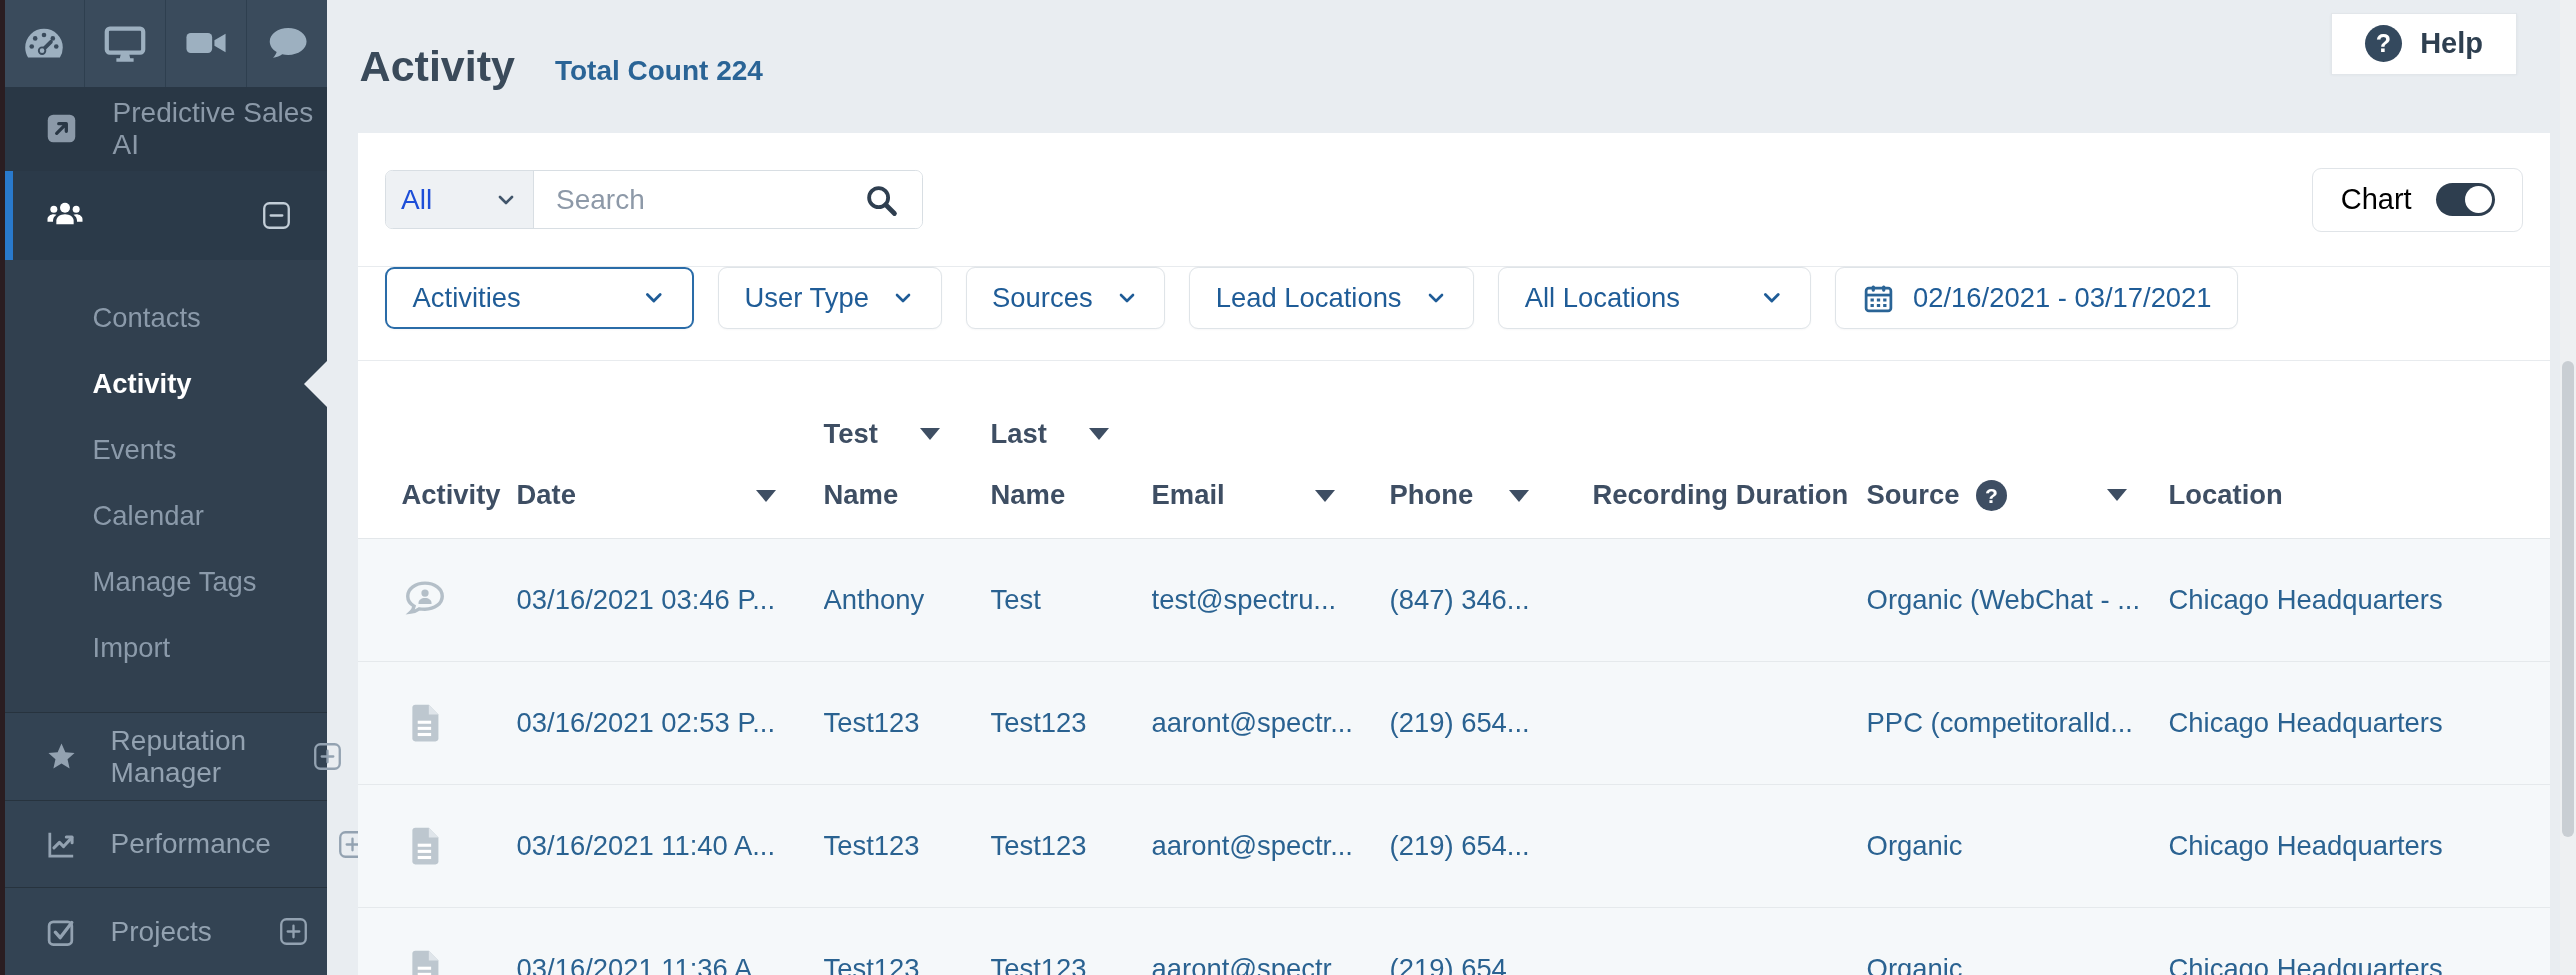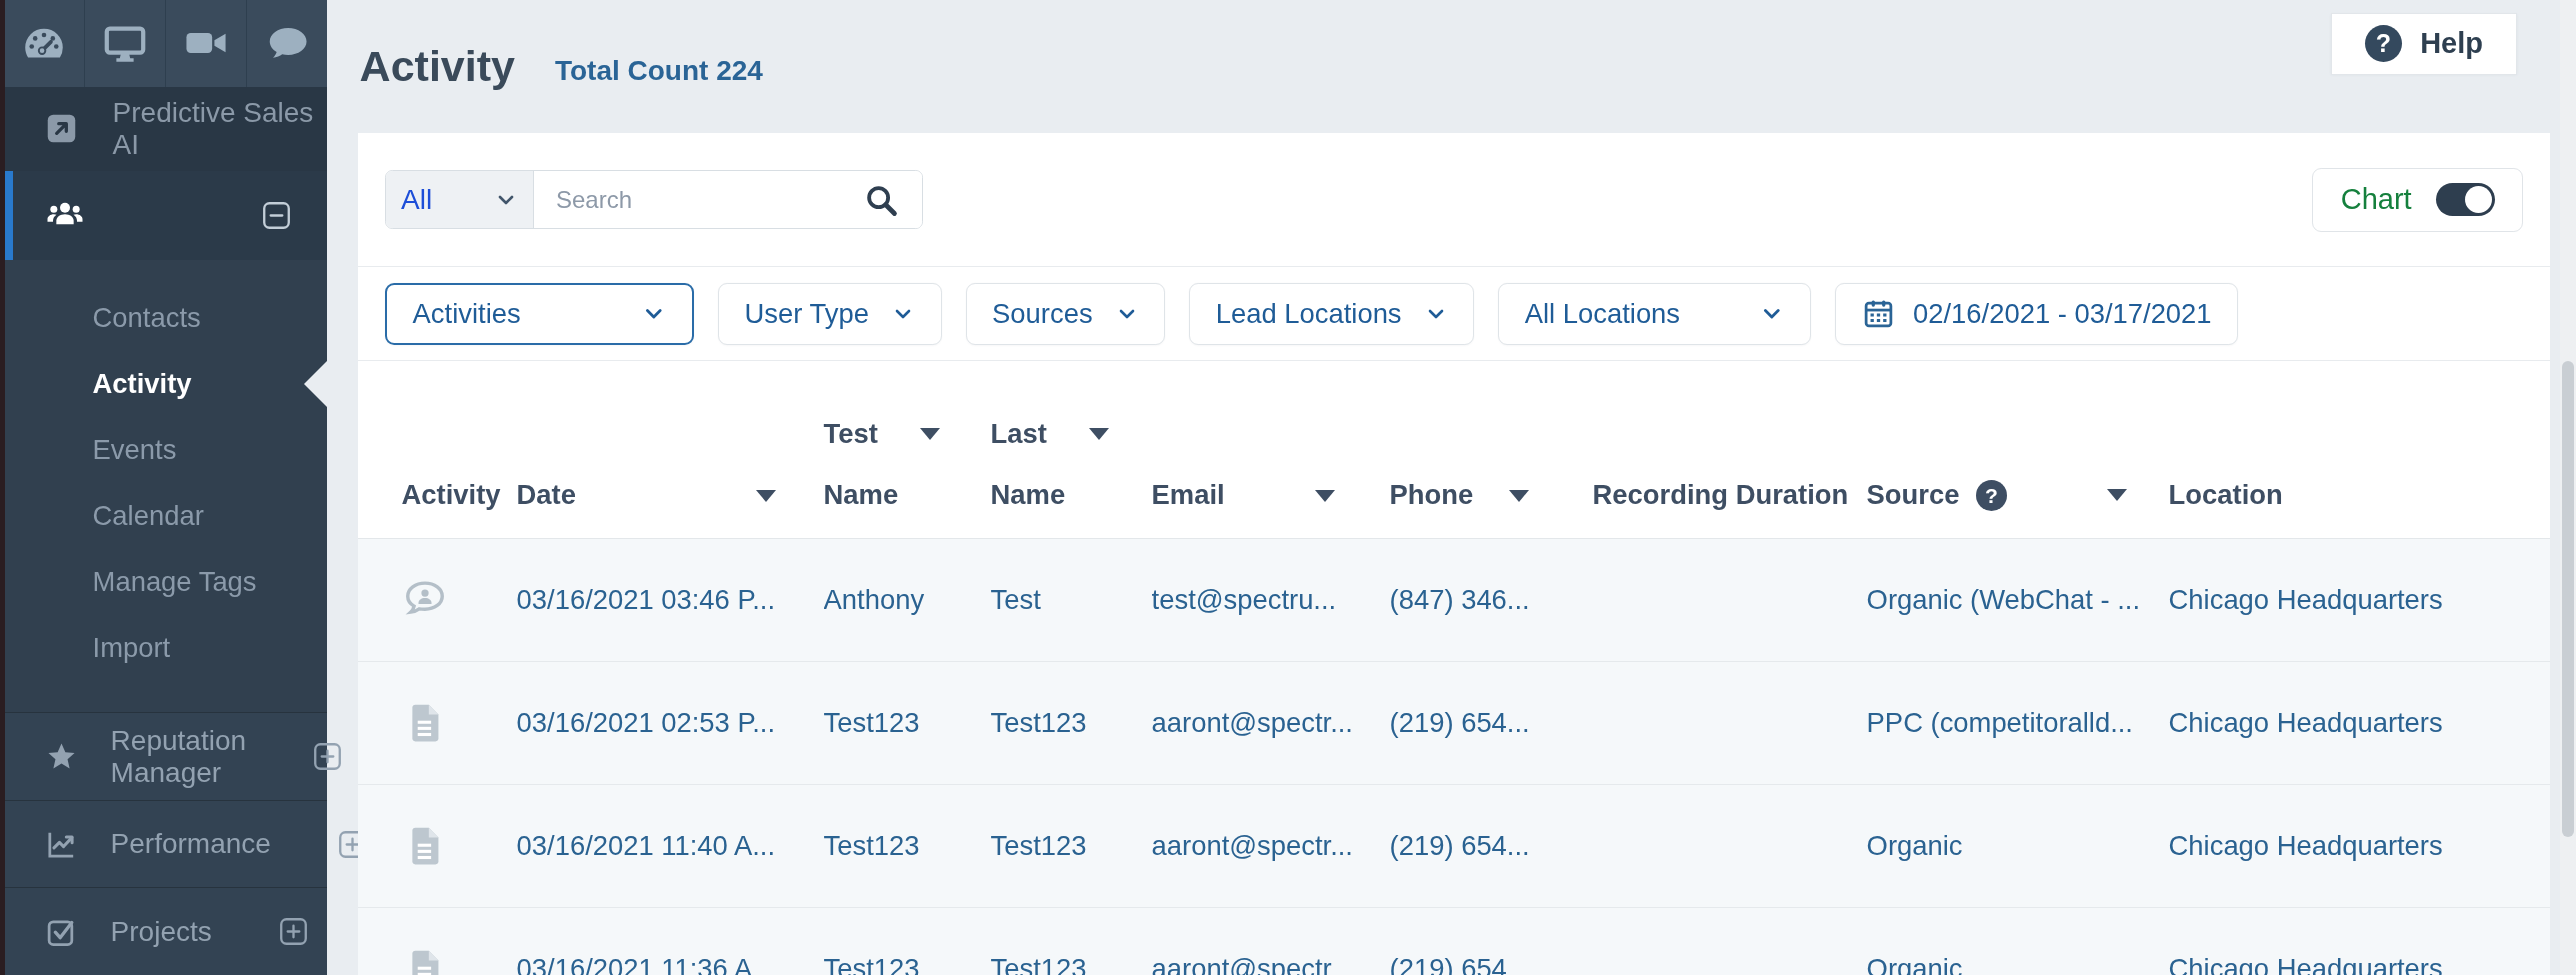--- a/index.html
+++ b/index.html
@@ -47,31 +47,31 @@
            align-items:center; justify-content:center; font-size:25px; font-weight:700; }
 
   .panel { position:absolute; left:31px; right:25.6px; top:133px; height:1006px; background:#ffffff; }
 
   
   .search-row { height:134px; display:flex; align-items:center; padding:0 27.4px; border-bottom:1.8px solid #e8ebee; }
   .search-group { display:flex; width:538px; height:59px; border:1.8px solid #d8dee3; border-radius:7.3px; overflow:hidden; background:#fff; }
   .all-select { width:148px; background:#eef1f4; border-right:1.8px solid #d8dee3; display:flex; align-items:center;
                 padding:0 15px; color:#1d4ed8; font-size:28px; cursor:pointer; }
   .all-select .chev { margin-left:auto; color:#42566b; }
-  .search-input { flex:1; border:none; outline:none; font-size:24px; padding:0 22px; color:#3c4c5c; min-width:0; }
+  .search-input { flex:1; border:none; outline:none; font-size:28px; padding:0 22px; color:#3c4c5c; min-width:0; }
   .search-input::placeholder { color:#8d99a8; }
   .search-btn { width:81px; display:flex; align-items:center; justify-content:center; background:#fff; border:none; cursor:pointer; }
 
   .chart-toggle { margin-left:auto; height:64px; border:1.8px solid #e0e4e8; border-radius:9.1px; background:#fff;
-                  display:flex; align-items:center; gap:24px; padding:0 27.4px; font-size:29px; color:#15803d; cursor:pointer; }
+                  display:flex; align-items:center; gap:24px; padding:0 27.4px; font-size:29px; color:#000000; cursor:pointer; }
   .toggle-pill { width:59px; height:33px; border-radius:16.5px; background:#2e3e4f; position:relative; }
   .toggle-knob { position:absolute; right:2.7px; top:2.7px; width:27.4px; height:27.4px; border-radius:50%; background:#ffffff; }
 
   
-  .filter-row { height:94px; display:flex; align-items:center; gap:24px; padding:0 27.4px; border-bottom:1.8px solid #e8ebee; }
+  .filter-row { height:94px; display:flex; gap:24px; padding:0 27.4px; border-bottom:1.8px solid #e8ebee; }
   .filter-btn { height:62px; border:1.8px solid #dfe4e8; border-radius:9.1px; background:#fff; display:flex; align-items:center;
                 gap:22px; padding:0 25.6px; font-size:27.4px; color:#1f5c97; cursor:pointer; box-shadow:0 0.9px 1.8px rgba(40,60,80,.04); }
   .filter-btn .chev { color:#1f5c97; }
   .filter-btn.primary { border:2.7px solid #2a6ca8; width:309px; justify-content:space-between; }
   .filter-btn.wide { width:313px; justify-content:space-between; }
   .chev svg { display:block; }
 
   
   .thead { display:grid; grid-template-columns:115px 307px 167px 161px 238px 203px 274px 302px 1fr;
            padding:0 22px 27.4px 44px; height:178px; align-items:end; border-bottom:1.8px solid #e3e7ea; }

